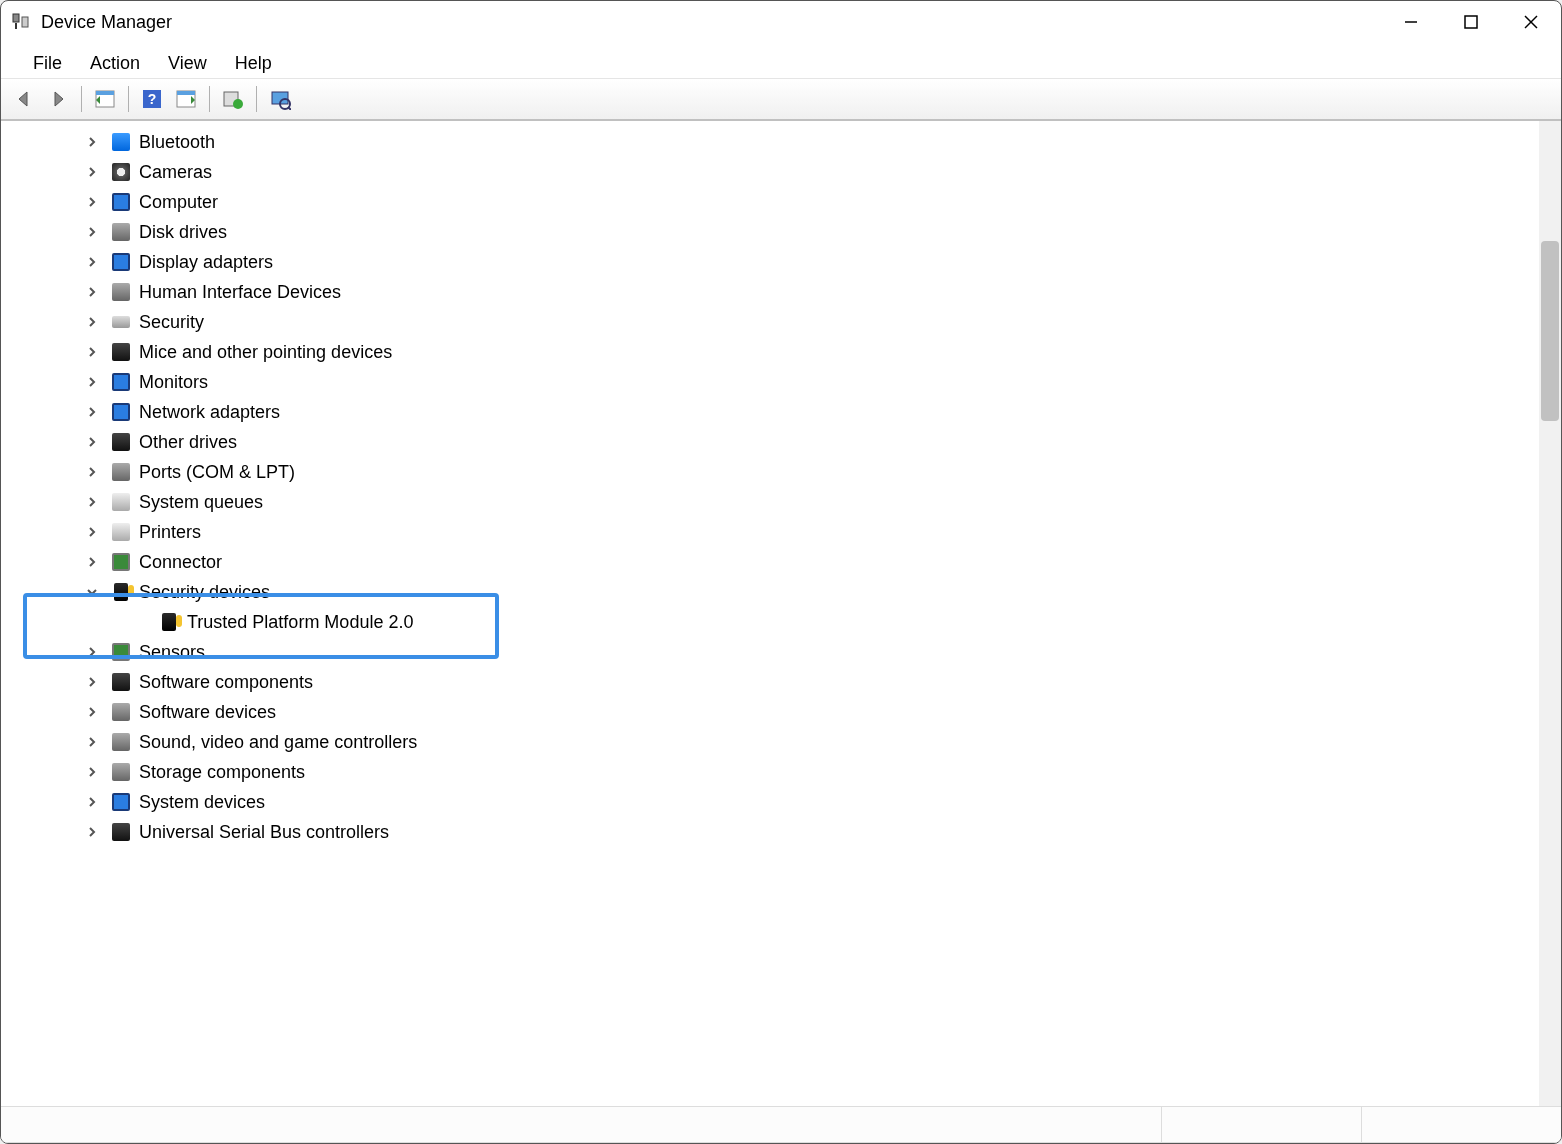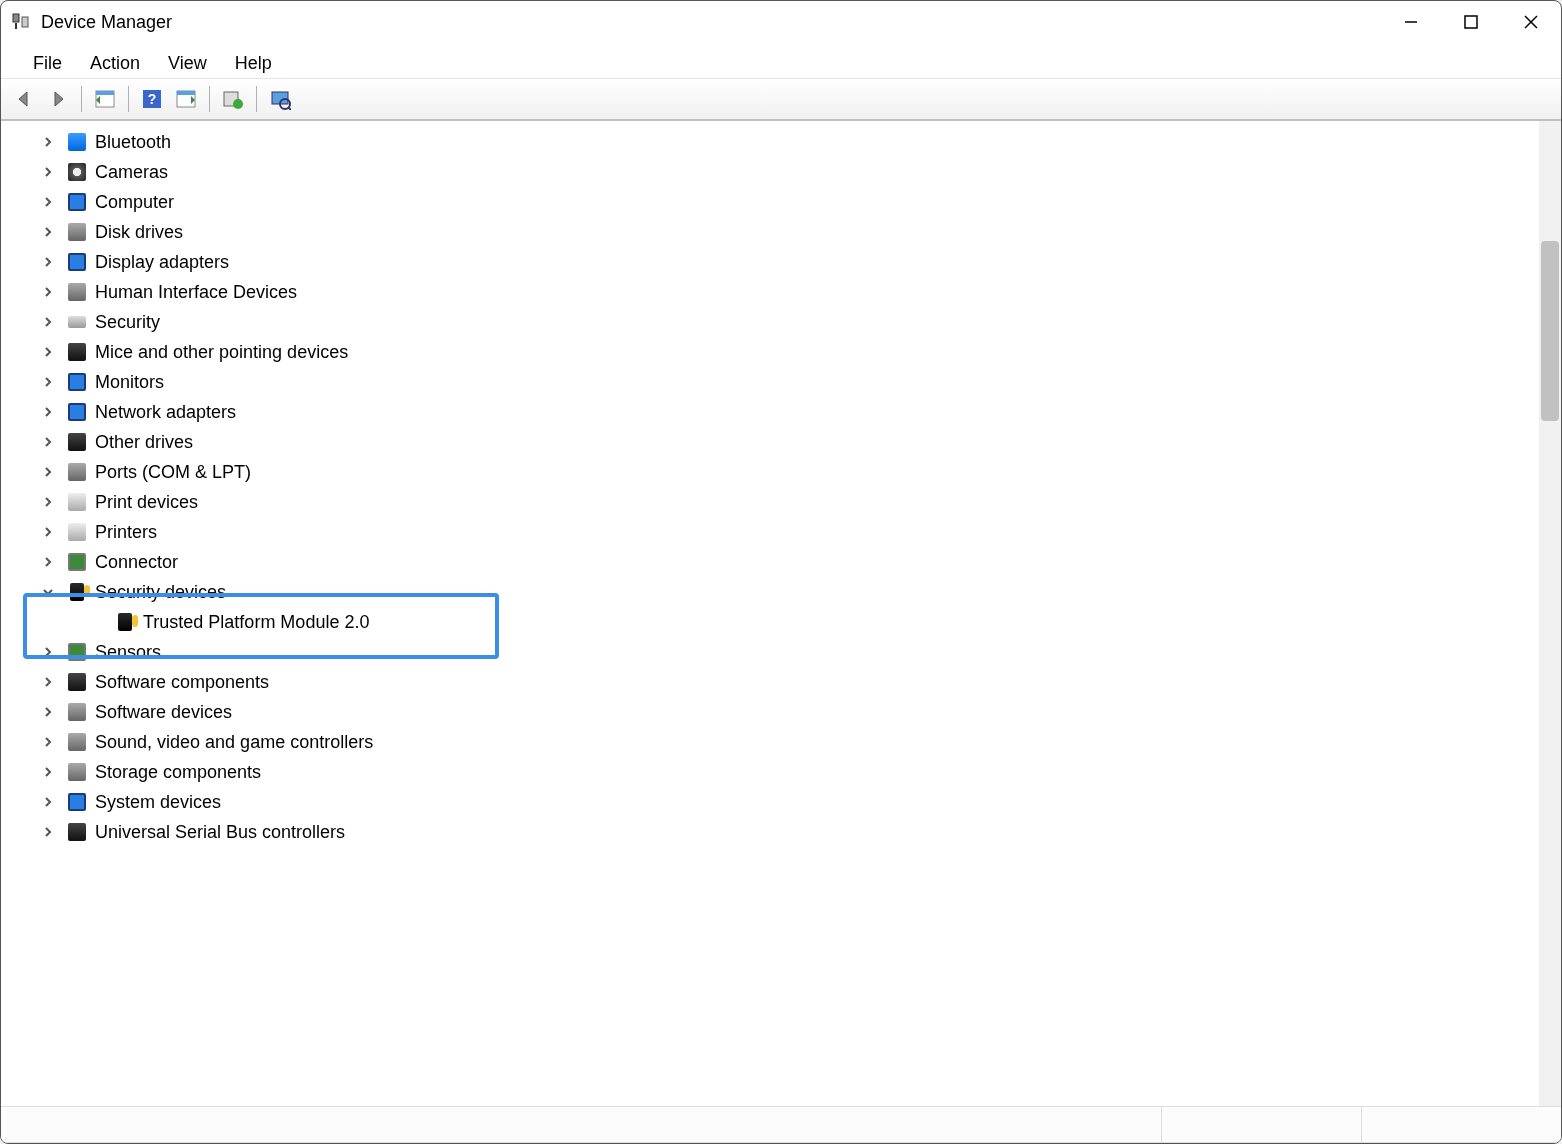--- a/index.html
+++ b/index.html
@@ -16,21 +16,21 @@
     .menubar { height: 36px; display: flex; align-items: flex-end; padding-left: 18px; gap: 0; border-bottom: 1px solid #e5e5e5; }
     .menu-item { padding: 4px 14px; font-size: 18px; color: #000; }
 
     .toolbar { height: 42px; display: flex; align-items: center; padding-left: 6px; background: linear-gradient(#ffffff,#f0f0f0); border-bottom: 2px solid #c0c0c0; }
     .tb-btn { width: 30px; height: 30px; display: flex; align-items: center; justify-content: center; margin: 0 2px; }
     .tb-sep { width: 1px; height: 26px; background: #b0b0b0; margin: 0 6px; }
     .tb-btn svg { display:block; }
 
     .content { flex: 1; position: relative; display: flex; flex-direction: column; border-bottom: 1px solid #ddd; }
     .tree-area { flex: 1; overflow: hidden; position: relative; background: #fff; }
-    .tree { padding: 6px 0 0 14px; }
+    .tree { padding: 6px 0 0 14px; margin-left: 44px; }
     .tree-row { display: flex; align-items: center; height: 30px; font-size: 18px; color: #000; }
     .expand { width: 22px; height: 22px; display: flex; align-items: center; justify-content: center; color: #666; margin-left: 22px; }
     .expand svg { stroke: #555; stroke-width: 2; fill: none; }
     .node-icon { width: 24px; height: 24px; display: flex; align-items: center; justify-content: center; margin: 0 6px; }
     .child-row { padding-left: 62px; }
     .highlight-box { position: absolute; border: 4px solid #3a8ee6; border-radius: 4px; pointer-events: none; }
     
     .scrollbar-v { position: absolute; right: 0; top: 0; bottom: 0; width: 22px; background: #f1f1f1; }
     .scroll-thumb { position: absolute; left: 2px; right: 2px; top: 120px; height: 180px; background: #c1c1c1; border-radius: 4px; }
 
@@ -276,21 +276,21 @@
           </div>
           <div class="tree-row">
             <div class="expand">
               <svg width="12" height="12" viewBox="0 0 12 12">
                 <path d="M4 2 L8 6 L4 10"></path>
               </svg>
             </div>
             <div class="node-icon">
               <div class="ic ic-pr"></div>
             </div>
-            <span>Print devices</span>
+            <span>System queues</span>
           </div>
           <div class="tree-row">
             <div class="expand">
               <svg width="12" height="12" viewBox="0 0 12 12">
                 <path d="M4 2 L8 6 L4 10"></path>
               </svg>
             </div>
             <div class="node-icon">
               <div class="ic ic-pr"></div>
             </div>

